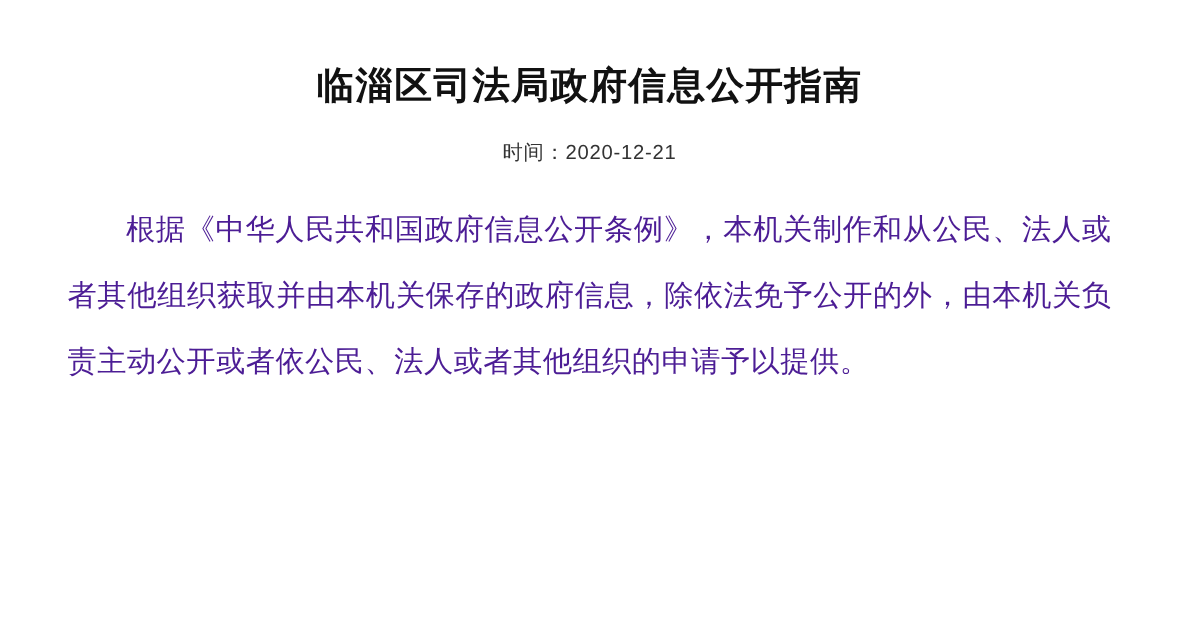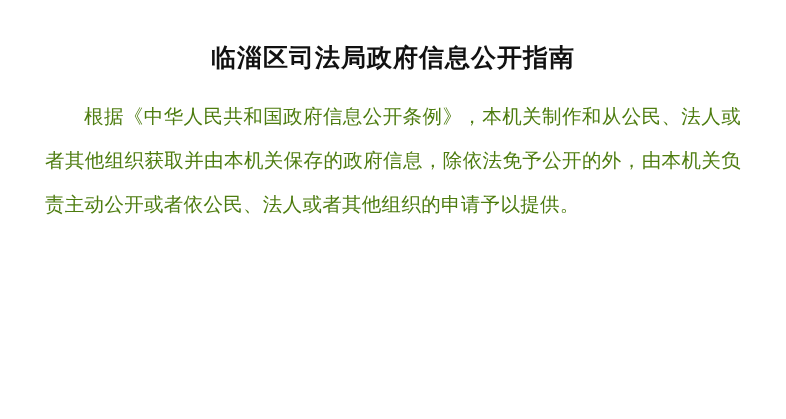--- a/index.html
+++ b/index.html
@@ -49,29 +49,32 @@
   .doc-body {
     margin-top: 21px;
   }
   .doc-para {
     font-size: 19.5px;
     line-height: 44px;
     text-align: justify;
     text-justify: inter-ideograph;
     margin: 0 0 4px 0;
     text-indent: 2em;
-    color: #4d7c0f;
+    color: #4c1d95;
     letter-spacing: 0.3px;
   }
 </style>
 </head>
 <body>
 
 <div class="page">
 
   <h1 class="doc-title">临淄区司法局政府信息公开指南</h1>
 
+  <div class="doc-meta">
+    <span class="meta-label">时间：</span><span class="meta-value">2020-12-21</span>
+  </div>
 
   <div class="doc-body">
     <p class="doc-para">根据《中华人民共和国政府信息公开条例》，本机关制作和从公民、法人或者其他组织获取并由本机关保存的政府信息，除依法免予公开的外，由本机关负责主动公开或者依公民、法人或者其他组织的申请予以提供。</p>
   </div>
 
 </div>
 
 </body></html>

